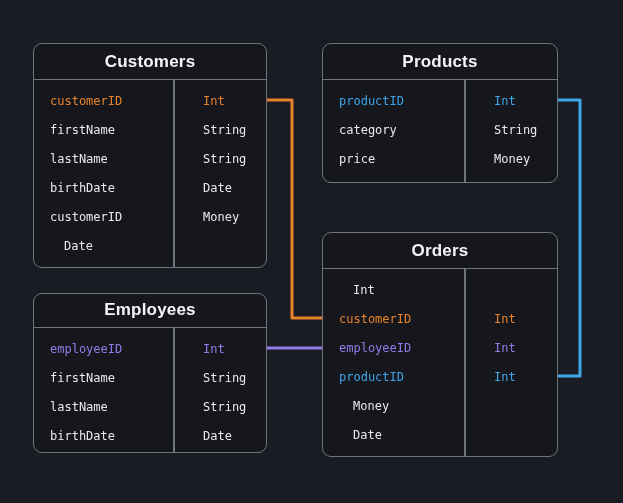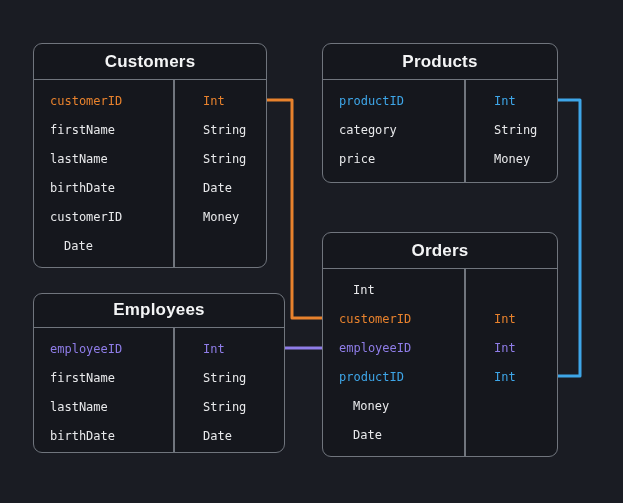--- a/index.html
+++ b/index.html
@@ -28,21 +28,21 @@
   .table{
     position:absolute;
     box-sizing:border-box;
     background:var(--table-bg);
     border:1.5px solid var(--border);
     border-radius:9px;
     display:flex;flex-direction:column;justify-content:flex-end;
   }
   .t-customers{left:33px;top:43px;width:234px;height:225px;}
   .t-products{left:322px;top:43px;width:236px;height:140px;}
-  .t-employees{left:33px;top:293px;width:252px;height:160px;}
+  .t-employees{left:33px;top:293px;width:234px;height:160px;}
   .t-orders{left:322px;top:232px;width:236px;height:225px;}
   .table-header{
     flex:0 0 auto;height:35px;
     border-bottom:1.5px solid var(--border);
     display:flex;align-items:center;justify-content:center;
     color:var(--title);
     font-family:"Liberation Sans", sans-serif;
     font-weight:700;font-size:17px;letter-spacing:.2px;
   }
   .table-body{position:relative;flex:1 1 auto;padding:6px 0 2px 0;}

